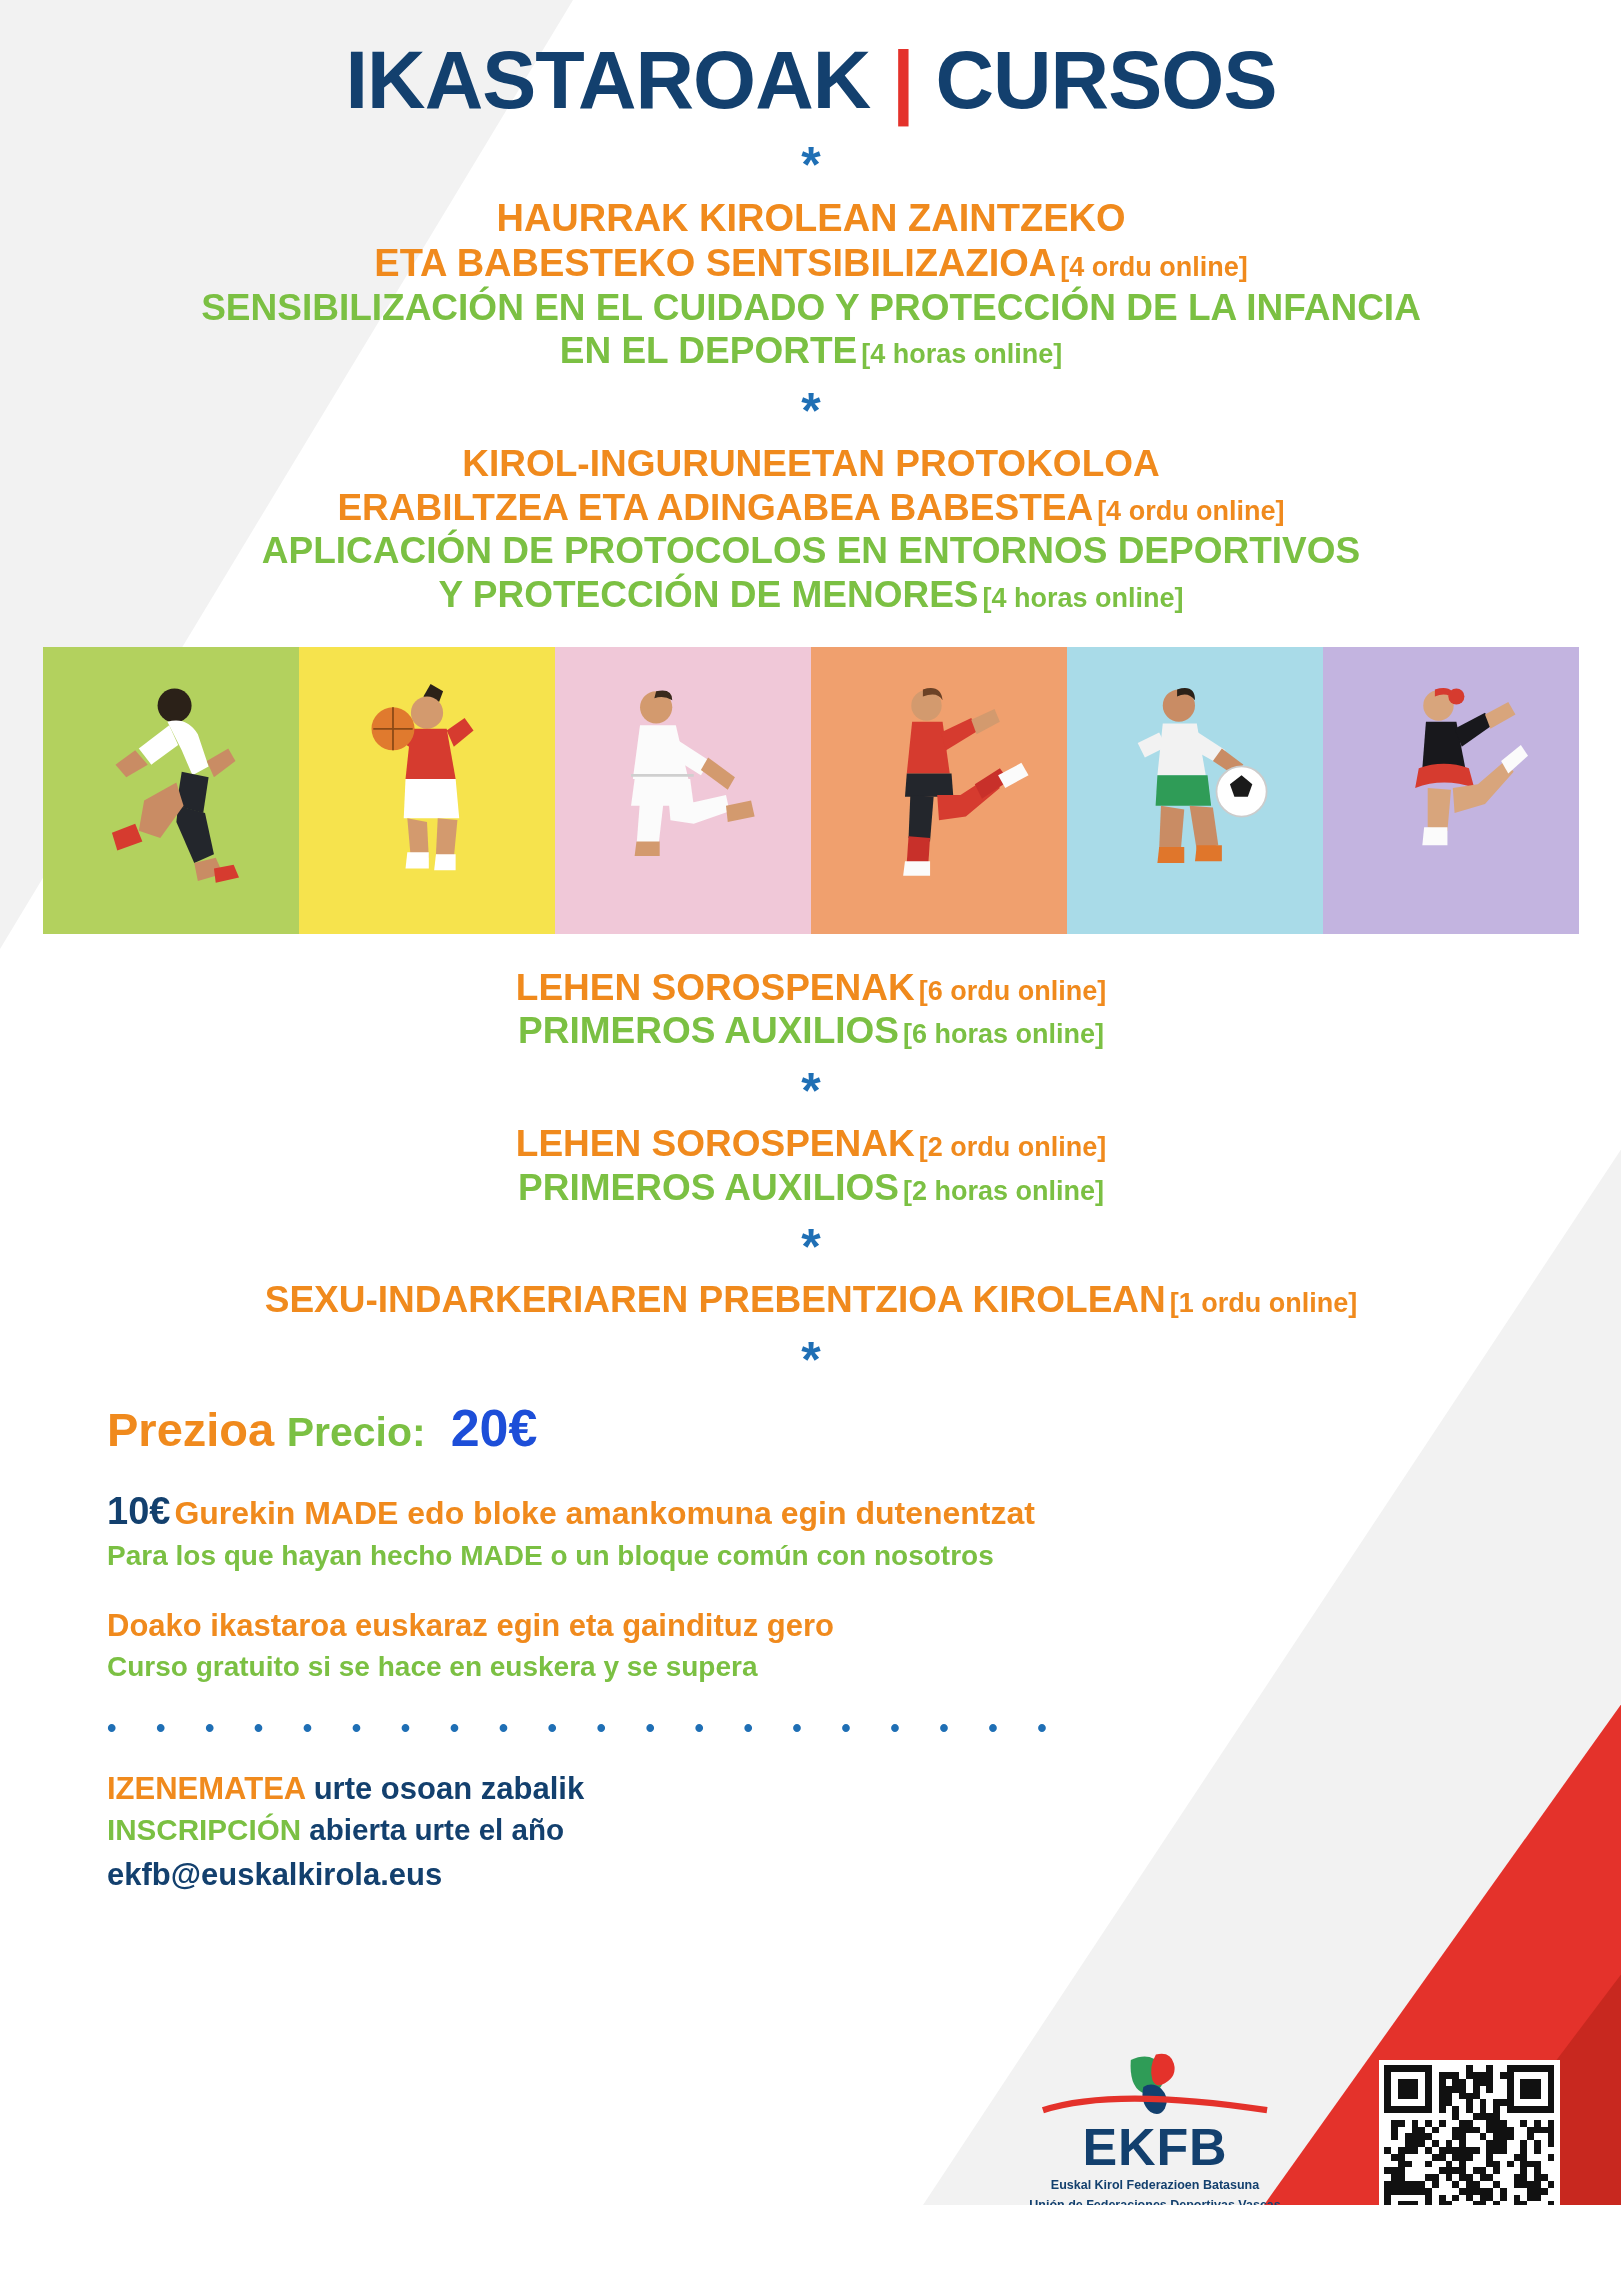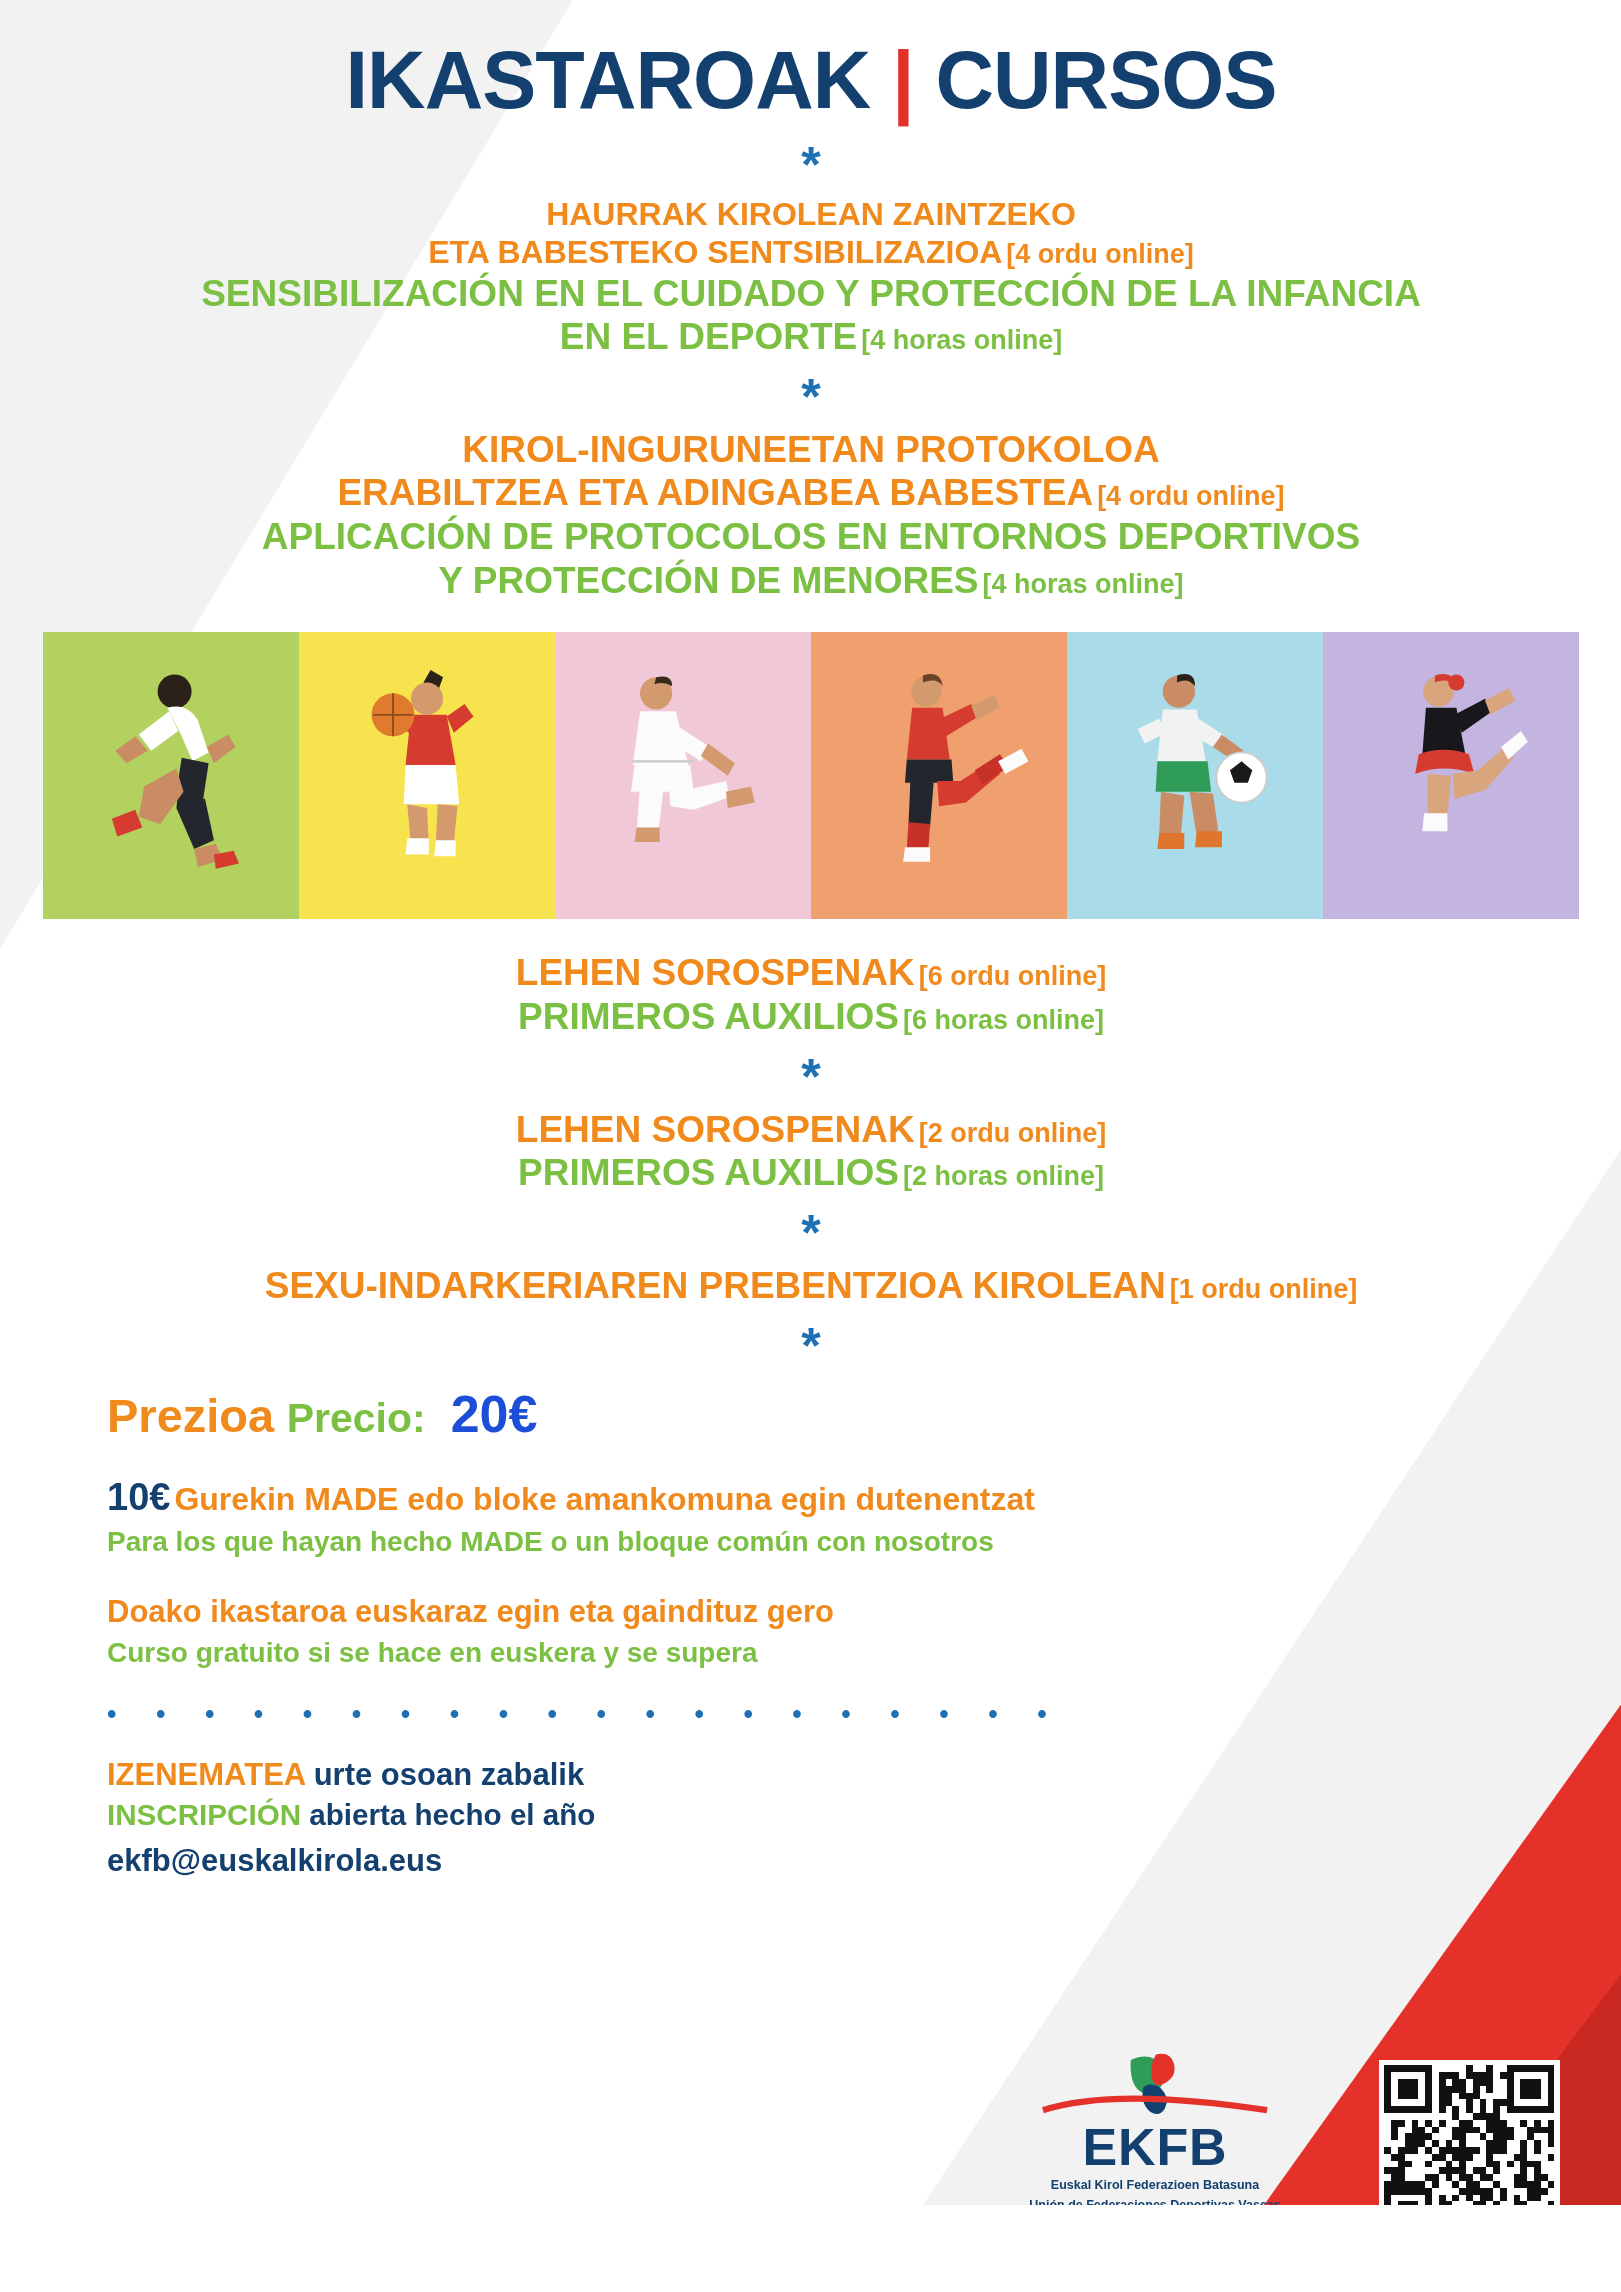--- a/index.html
+++ b/index.html
@@ -112,21 +112,21 @@
     color: #f08a1d;
     font-weight: bold;
     font-size: 27px;
   }
   .hrs-es {
     color: #7bc043;
     font-weight: bold;
     font-size: 27px;
   }
 
-  .c1 .eu { font-size: 32px; }
+  .c1 .eu { font-size: 38px; }
   .c1 .es { font-size: 37px; }
 
   
   .photos {
     display: flex;
     width: 1536px;
     margin: 30px auto 0 auto;
     height: 287px;
   }
   .photo {
@@ -505,21 +505,21 @@
       <span class="free-es">Curso gratuito si se hace en euskera y se supera</span>
     </div>
 
     <div class="dots">• • • • • • • • • • • • • • • • • • • •</div>
 
     <div class="enroll">
       <span class="enroll-eu">
         <span>IZENEMATEA</span><span class="tail"> urte osoan zabalik</span>
       </span>
       <span class="enroll-es">
-        <span>INSCRIPCIÓN</span><span class="tail"> abierta hecho el año</span>
+        <span>INSCRIPCIÓN</span><span class="tail"> abierta urte el año</span>
       </span>
       <span class="email">ekfb@euskalkirola.eus</span>
     </div>
 
   </div>
 
   <div class="logo">
     <div class="logo-mark">
       <svg width="260" height="70" viewBox="0 0 290 78">
         <path d="M118 10 q22 -10 34 6 q8 12 -2 26 q-8 10 -20 4 q-14 -8 -12 -36z" fill="#2f9c57"></path>

